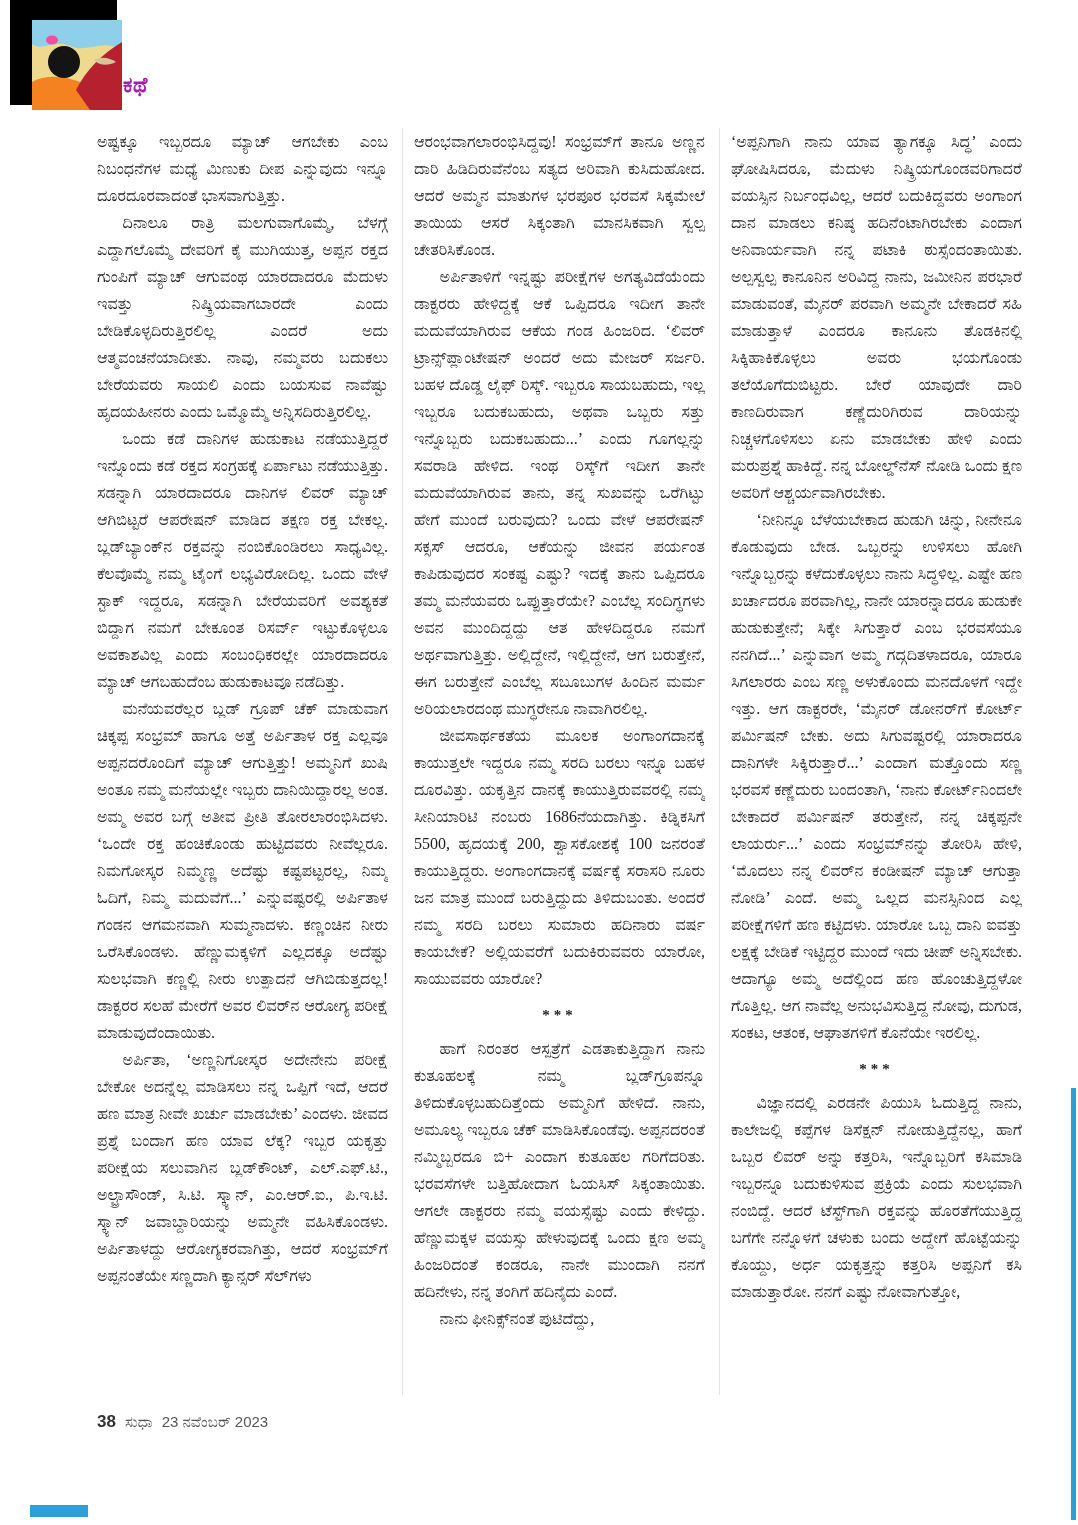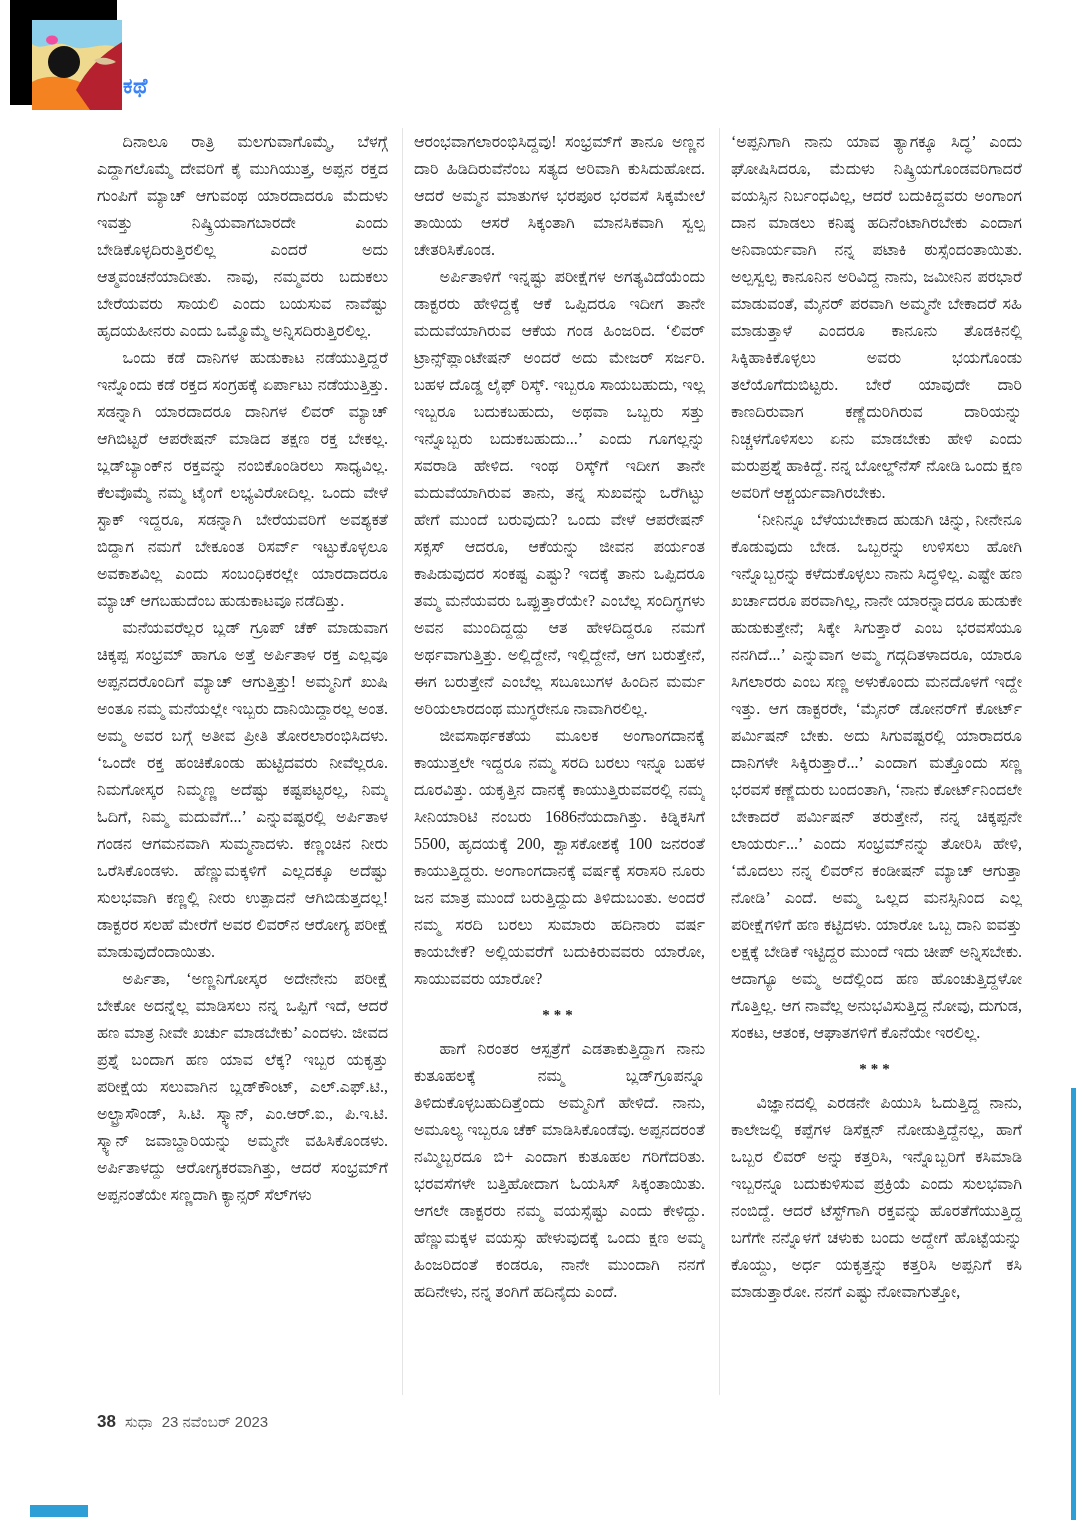--- a/index.html
+++ b/index.html
@@ -11,22 +11,22 @@
     overflow:hidden;
     font-family:"Liberation Serif","DejaVu Serif",serif;
     color:#1c1c1c;
   }
   
   .masthead{position:absolute;left:10px;top:0;width:360px;height:120px;}
   .logo-frame{position:absolute;left:0;top:0;width:107px;height:105px;background:#000;}
   .logo-art{position:absolute;left:22px;top:20px;width:90px;height:90px;display:block;}
   .section-label{
     position:absolute;left:113px;top:74px;
-    font-family:Liberation Sans, sans-serif;
-    font-weight:bold;font-size:21px;color:#3b82f6;letter-spacing:.5px;
+    font-family:Liberation Mono, monospace;
+    font-weight:bold;font-size:21px;color:#a21caf;letter-spacing:.5px;
   }
   
   .columns{
     position:absolute;left:97px;top:128px;right:56px;bottom:130px;
     display:flex;gap:14px;
   }
   .col{
     flex:1 1 0;min-width:0;
     font-size:16px;line-height:27px;
     text-align:justify;text-justify:inter-word;
@@ -69,31 +69,33 @@
       <path d="M90,22 C70,34 54,50 44,70 L58,90 H90 Z" fill="#b5212e"></path>
       <path d="M62,40 C70,36 78,38 84,42 C76,46 68,46 62,40 Z" fill="#d9c49a"></path>
       <circle cx="32" cy="42" r="16" fill="#141414"></circle>
       <ellipse cx="20" cy="20" rx="6" ry="4.5" fill="#f04fa0"></ellipse>
     </svg>
     <div class="section-label">ಕಥೆ</div>
   </div>
 
   <div class="columns">
     <div class="col">
+        <p class="para">ಅಷ್ಟಕ್ಕೂ ಇಬ್ಬರದೂ ಮ್ಯಾಚ್ ಆಗಬೇಕು ಎಂಬ ನಿಬಂಧನೆಗಳ ಮಧ್ಯೆ ಮಿಣುಕು ದೀಪ ಎನ್ನುವುದು ಇನ್ನೂ ದೂರದೂರವಾದಂತೆ ಭಾಸವಾಗುತ್ತಿತ್ತು.</p>
         <p class="para ind">ದಿನಾಲೂ ರಾತ್ರಿ ಮಲಗುವಾಗೊಮ್ಮೆ, ಬೆಳಗ್ಗೆ ಎದ್ದಾಗಲೊಮ್ಮೆ ದೇವರಿಗೆ ಕೈ ಮುಗಿಯುತ್ತ, ಅಪ್ಪನ ರಕ್ತದ ಗುಂಪಿಗೆ ಮ್ಯಾಚ್ ಆಗುವಂಥ ಯಾರದಾದರೂ ಮೆದುಳು ಇವತ್ತು ನಿಷ್ಕ್ರಿಯವಾಗಬಾರದೇ ಎಂದು ಬೇಡಿಕೊಳ್ಳದಿರುತ್ತಿರಲಿಲ್ಲ ಎಂದರೆ ಅದು ಆತ್ಮವಂಚನೆಯಾದೀತು. ನಾವು, ನಮ್ಮವರು ಬದುಕಲು ಬೇರೆಯವರು ಸಾಯಲಿ ಎಂದು ಬಯಸುವ ನಾವೆಷ್ಟು ಹೃದಯಹೀನರು ಎಂದು ಒಮ್ಮೊಮ್ಮೆ ಅನ್ನಿಸದಿರುತ್ತಿರಲಿಲ್ಲ.</p>
         <p class="para ind">ಒಂದು ಕಡೆ ದಾನಿಗಳ ಹುಡುಕಾಟ ನಡೆಯುತ್ತಿದ್ದರೆ ಇನ್ನೊಂದು ಕಡೆ ರಕ್ತದ ಸಂಗ್ರಹಕ್ಕೆ ಏರ್ಪಾಟು ನಡೆಯುತ್ತಿತ್ತು. ಸಡನ್ನಾಗಿ ಯಾರದಾದರೂ ದಾನಿಗಳ ಲಿವರ್ ಮ್ಯಾಚ್ ಆಗಿಬಿಟ್ಟರೆ ಆಪರೇಷನ್ ಮಾಡಿದ ತಕ್ಷಣ ರಕ್ತ ಬೇಕಲ್ಲ. ಬ್ಲಡ್‌ಬ್ಯಾಂಕ್‌ನ ರಕ್ತವನ್ನು ನಂಬಿಕೊಂಡಿರಲು ಸಾಧ್ಯವಿಲ್ಲ. ಕೆಲವೊಮ್ಮೆ ನಮ್ಮ ಟೈಂಗೆ ಲಭ್ಯವಿರೋದಿಲ್ಲ. ಒಂದು ವೇಳೆ ಸ್ಟಾಕ್ ಇದ್ದರೂ, ಸಡನ್ನಾಗಿ ಬೇರೆಯವರಿಗೆ ಅವಶ್ಯಕತೆ ಬಿದ್ದಾಗ ನಮಗೆ ಬೇಕೂಂತ ರಿಸರ್ವ್ ಇಟ್ಟುಕೊಳ್ಳಲೂ ಅವಕಾಶವಿಲ್ಲ ಎಂದು ಸಂಬಂಧಿಕರಲ್ಲೇ ಯಾರದಾದರೂ ಮ್ಯಾಚ್ ಆಗಬಹುದೆಂಬ ಹುಡುಕಾಟವೂ ನಡೆದಿತ್ತು.</p>
         <p class="para ind">ಮನೆಯವರೆಲ್ಲರ ಬ್ಲಡ್ ಗ್ರೂಪ್ ಚೆಕ್ ಮಾಡುವಾಗ ಚಿಕ್ಕಪ್ಪ ಸಂಭ್ರಮ್ ಹಾಗೂ ಅತ್ತೆ ಅರ್ಪಿತಾಳ ರಕ್ತ ಎಲ್ಲವೂ ಅಪ್ಪನದರೊಂದಿಗೆ ಮ್ಯಾಚ್ ಆಗುತ್ತಿತ್ತು! ಅಮ್ಮನಿಗೆ ಖುಷಿ ಅಂತೂ ನಮ್ಮ ಮನೆಯಲ್ಲೇ ಇಬ್ಬರು ದಾನಿಯಿದ್ದಾರಲ್ಲ ಅಂತ. ಅಮ್ಮ ಅವರ ಬಗ್ಗೆ ಅತೀವ ಪ್ರೀತಿ ತೋರಲಾರಂಭಿಸಿದಳು. ‘ಒಂದೇ ರಕ್ತ ಹಂಚಿಕೊಂಡು ಹುಟ್ಟಿದವರು ನೀವೆಲ್ಲರೂ. ನಿಮಗೋಸ್ಕರ ನಿಮ್ಮಣ್ಣ ಅದೆಷ್ಟು ಕಷ್ಟಪಟ್ಟರಲ್ಲ, ನಿಮ್ಮ ಓದಿಗೆ, ನಿಮ್ಮ ಮದುವೆಗೆ...’ ಎನ್ನುವಷ್ಟರಲ್ಲಿ ಅರ್ಪಿತಾಳ ಗಂಡನ ಆಗಮನವಾಗಿ ಸುಮ್ಮನಾದಳು. ಕಣ್ಣಂಚಿನ ನೀರು ಒರೆಸಿಕೊಂಡಳು. ಹೆಣ್ಣುಮಕ್ಕಳಿಗೆ ಎಲ್ಲದಕ್ಕೂ ಅದೆಷ್ಟು ಸುಲಭವಾಗಿ ಕಣ್ಣಲ್ಲಿ ನೀರು ಉತ್ಪಾದನೆ ಆಗಿಬಿಡುತ್ತದಲ್ಲ! ಡಾಕ್ಟರರ ಸಲಹೆ ಮೇರೆಗೆ ಅವರ ಲಿವರ್‌ನ ಆರೋಗ್ಯ ಪರೀಕ್ಷೆ ಮಾಡುವುದೆಂದಾಯಿತು.</p>
         <p class="para ind">ಅರ್ಪಿತಾ, ‘ಅಣ್ಣನಿಗೋಸ್ಕರ ಅದೇನೇನು ಪರೀಕ್ಷೆ ಬೇಕೋ ಅದನ್ನೆಲ್ಲ ಮಾಡಿಸಲು ನನ್ನ ಒಪ್ಪಿಗೆ ಇದೆ, ಆದರೆ ಹಣ ಮಾತ್ರ ನೀವೇ ಖರ್ಚು ಮಾಡಬೇಕು’ ಎಂದಳು. ಜೀವದ ಪ್ರಶ್ನೆ ಬಂದಾಗ ಹಣ ಯಾವ ಲೆಕ್ಕ? ಇಬ್ಬರ ಯಕೃತ್ತು ಪರೀಕ್ಷೆಯ ಸಲುವಾಗಿನ ಬ್ಲಡ್‌ಕೌಂಟ್, ಎಲ್.ಎಫ್.ಟಿ., ಅಲ್ಟ್ರಾಸೌಂಡ್, ಸಿ.ಟಿ. ಸ್ಕ್ಯಾನ್, ಎಂ.ಆರ್.ಐ., ಪಿ.ಇ.ಟಿ. ಸ್ಕ್ಯಾನ್ ಜವಾಬ್ದಾರಿಯನ್ನು ಅಮ್ಮನೇ ವಹಿಸಿಕೊಂಡಳು. ಅರ್ಪಿತಾಳದ್ದು ಆರೋಗ್ಯಕರವಾಗಿತ್ತು, ಆದರೆ ಸಂಭ್ರಮ್‌ಗೆ ಅಪ್ಪನಂತೆಯೇ ಸಣ್ಣದಾಗಿ ಕ್ಯಾನ್ಸರ್ ಸೆಲ್‌ಗಳು</p>
       </div>
     <div class="col">
         <p class="para">ಆರಂಭವಾಗಲಾರಂಭಿಸಿದ್ದವು! ಸಂಭ್ರಮ್‌ಗೆ ತಾನೂ ಅಣ್ಣನ ದಾರಿ ಹಿಡಿದಿರುವೆನೆಂಬ ಸತ್ಯದ ಅರಿವಾಗಿ ಕುಸಿದುಹೋದ. ಆದರೆ ಅಮ್ಮನ ಮಾತುಗಳ ಭರಪೂರ ಭರವಸೆ ಸಿಕ್ಕಮೇಲೆ ತಾಯಿಯ ಆಸರೆ ಸಿಕ್ಕಂತಾಗಿ ಮಾನಸಿಕವಾಗಿ ಸ್ವಲ್ಪ ಚೇತರಿಸಿಕೊಂಡ.</p>
         <p class="para ind">ಅರ್ಪಿತಾಳಿಗೆ ಇನ್ನಷ್ಟು ಪರೀಕ್ಷೆಗಳ ಅಗತ್ಯವಿದೆಯೆಂದು ಡಾಕ್ಟರರು ಹೇಳಿದ್ದಕ್ಕೆ ಆಕೆ ಒಪ್ಪಿದರೂ ಇದೀಗ ತಾನೇ ಮದುವೆಯಾಗಿರುವ ಆಕೆಯ ಗಂಡ ಹಿಂಜರಿದ. ‘ಲಿವರ್ ಟ್ರಾನ್ಸ್‌ಪ್ಲಾಂಟೇಷನ್ ಅಂದರೆ ಅದು ಮೇಜರ್ ಸರ್ಜರಿ. ಬಹಳ ದೊಡ್ಡ ಲೈಫ್ ರಿಸ್ಕ್. ಇಬ್ಬರೂ ಸಾಯಬಹುದು, ಇಲ್ಲ ಇಬ್ಬರೂ ಬದುಕಬಹುದು, ಅಥವಾ ಒಬ್ಬರು ಸತ್ತು ಇನ್ನೊಬ್ಬರು ಬದುಕಬಹುದು...’ ಎಂದು ಗೂಗಲ್ಲನ್ನು ಸವರಾಡಿ ಹೇಳಿದ. ಇಂಥ ರಿಸ್ಕ್‌ಗೆ ಇದೀಗ ತಾನೇ ಮದುವೆಯಾಗಿರುವ ತಾನು, ತನ್ನ ಸುಖವನ್ನು ಒರೆಗಿಟ್ಟು ಹೇಗೆ ಮುಂದೆ ಬರುವುದು? ಒಂದು ವೇಳೆ ಆಪರೇಷನ್ ಸಕ್ಸಸ್ ಆದರೂ, ಆಕೆಯನ್ನು ಜೀವನ ಪರ್ಯಂತ ಕಾಪಿಡುವುದರ ಸಂಕಷ್ಟ ಎಷ್ಟು? ಇದಕ್ಕೆ ತಾನು ಒಪ್ಪಿದರೂ ತಮ್ಮ ಮನೆಯವರು ಒಪ್ಪುತ್ತಾರೆಯೇ? ಎಂಬೆಲ್ಲ ಸಂದಿಗ್ಧಗಳು ಅವನ ಮುಂದಿದ್ದದ್ದು ಆತ ಹೇಳದಿದ್ದರೂ ನಮಗೆ ಅರ್ಥವಾಗುತ್ತಿತ್ತು. ಅಲ್ಲಿದ್ದೇನೆ, ಇಲ್ಲಿದ್ದೇನೆ, ಆಗ ಬರುತ್ತೇನೆ, ಈಗ ಬರುತ್ತೇನೆ ಎಂಬೆಲ್ಲ ಸಬೂಬುಗಳ ಹಿಂದಿನ ಮರ್ಮ ಅರಿಯಲಾರದಂಥ ಮುಗ್ಧರೇನೂ ನಾವಾಗಿರಲಿಲ್ಲ.</p>
         <p class="para ind">ಜೀವಸಾರ್ಥಕತೆಯ ಮೂಲಕ ಅಂಗಾಂಗದಾನಕ್ಕೆ ಕಾಯುತ್ತಲೇ ಇದ್ದರೂ ನಮ್ಮ ಸರದಿ ಬರಲು ಇನ್ನೂ ಬಹಳ ದೂರವಿತ್ತು. ಯಕೃತ್ತಿನ ದಾನಕ್ಕೆ ಕಾಯುತ್ತಿರುವವರಲ್ಲಿ ನಮ್ಮ ಸೀನಿಯಾರಿಟಿ ನಂಬರು 1686ನೆಯದಾಗಿತ್ತು. ಕಿಡ್ನಿಕಸಿಗೆ 5500, ಹೃದಯಕ್ಕೆ 200, ಶ್ವಾಸಕೋಶಕ್ಕೆ 100 ಜನರಂತೆ ಕಾಯುತ್ತಿದ್ದರು. ಅಂಗಾಂಗದಾನಕ್ಕೆ ವರ್ಷಕ್ಕೆ ಸರಾಸರಿ ನೂರು ಜನ ಮಾತ್ರ ಮುಂದೆ ಬರುತ್ತಿದ್ದುದು ತಿಳಿದುಬಂತು. ಅಂದರೆ ನಮ್ಮ ಸರದಿ ಬರಲು ಸುಮಾರು ಹದಿನಾರು ವರ್ಷ ಕಾಯಬೇಕೆ? ಅಲ್ಲಿಯವರೆಗೆ ಬದುಕಿರುವವರು ಯಾರೋ, ಸಾಯುವವರು ಯಾರೋ?</p>
         <div class="sep">***</div>
         <p class="para ind">ಹಾಗೆ ನಿರಂತರ ಆಸ್ಪತ್ರೆಗೆ ಎಡತಾಕುತ್ತಿದ್ದಾಗ ನಾನು ಕುತೂಹಲಕ್ಕೆ ನಮ್ಮ ಬ್ಲಡ್‌ಗ್ರೂಪನ್ನೂ ತಿಳಿದುಕೊಳ್ಳಬಹುದಿತ್ತೆಂದು ಅಮ್ಮನಿಗೆ ಹೇಳಿದೆ. ನಾನು, ಅಮೂಲ್ಯ ಇಬ್ಬರೂ ಚೆಕ್ ಮಾಡಿಸಿಕೊಂಡೆವು. ಅಪ್ಪನದರಂತೆ ನಮ್ಮಿಬ್ಬರದೂ ಬಿ+ ಎಂದಾಗ ಕುತೂಹಲ ಗರಿಗೆದರಿತು. ಭರವಸೆಗಳೇ ಬತ್ತಿಹೋದಾಗ ಓಯಸಿಸ್ ಸಿಕ್ಕಂತಾಯಿತು. ಆಗಲೇ ಡಾಕ್ಟರರು ನಮ್ಮ ವಯಸ್ಸೆಷ್ಟು ಎಂದು ಕೇಳಿದ್ದು. ಹೆಣ್ಣುಮಕ್ಕಳ ವಯಸ್ಸು ಹೇಳುವುದಕ್ಕೆ ಒಂದು ಕ್ಷಣ ಅಮ್ಮ ಹಿಂಜರಿದಂತೆ ಕಂಡರೂ, ನಾನೇ ಮುಂದಾಗಿ ನನಗೆ ಹದಿನೇಳು, ನನ್ನ ತಂಗಿಗೆ ಹದಿನೈದು ಎಂದೆ.</p>
+        <p class="para ind">ನಾನು ಫೀನಿಕ್ಸ್‌ನಂತೆ ಪುಟಿದೆದ್ದು,</p>
       </div>
     <div class="col">
         <p class="para">‘ಅಪ್ಪನಿಗಾಗಿ ನಾನು ಯಾವ ತ್ಯಾಗಕ್ಕೂ ಸಿದ್ಧ’ ಎಂದು ಘೋಷಿಸಿದರೂ, ಮೆದುಳು ನಿಷ್ಕ್ರಿಯಗೊಂಡವರಿಗಾದರೆ ವಯಸ್ಸಿನ ನಿರ್ಬಂಧವಿಲ್ಲ, ಆದರೆ ಬದುಕಿದ್ದವರು ಅಂಗಾಂಗ ದಾನ ಮಾಡಲು ಕನಿಷ್ಠ ಹದಿನೆಂಟಾಗಿರಬೇಕು ಎಂದಾಗ ಅನಿವಾರ್ಯವಾಗಿ ನನ್ನ ಪಟಾಕಿ ಠುಸ್ಸೆಂದಂತಾಯಿತು. ಅಲ್ಪಸ್ವಲ್ಪ ಕಾನೂನಿನ ಅರಿವಿದ್ದ ನಾನು, ಜಮೀನಿನ ಪರಭಾರೆ ಮಾಡುವಂತೆ, ಮೈನರ್ ಪರವಾಗಿ ಅಮ್ಮನೇ ಬೇಕಾದರೆ ಸಹಿ ಮಾಡುತ್ತಾಳೆ ಎಂದರೂ ಕಾನೂನು ತೊಡಕಿನಲ್ಲಿ ಸಿಕ್ಕಿಹಾಕಿಕೊಳ್ಳಲು ಅವರು ಭಯಗೊಂಡು ತಲೆಯೊಗೆದುಬಿಟ್ಟರು. ಬೇರೆ ಯಾವುದೇ ದಾರಿ ಕಾಣದಿರುವಾಗ ಕಣ್ಣೆದುರಿಗಿರುವ ದಾರಿಯನ್ನು ನಿಚ್ಚಳಗೊಳಿಸಲು ಏನು ಮಾಡಬೇಕು ಹೇಳಿ ಎಂದು ಮರುಪ್ರಶ್ನೆ ಹಾಕಿದ್ದೆ. ನನ್ನ ಬೋಲ್ಡ್‌ನೆಸ್ ನೋಡಿ ಒಂದು ಕ್ಷಣ ಅವರಿಗೆ ಆಶ್ಚರ್ಯವಾಗಿರಬೇಕು.</p>
         <p class="para ind">‘ನೀನಿನ್ನೂ ಬೆಳೆಯಬೇಕಾದ ಹುಡುಗಿ ಚಿನ್ನು, ನೀನೇನೂ ಕೊಡುವುದು ಬೇಡ. ಒಬ್ಬರನ್ನು ಉಳಿಸಲು ಹೋಗಿ ಇನ್ನೊಬ್ಬರನ್ನು ಕಳೆದುಕೊಳ್ಳಲು ನಾನು ಸಿದ್ಧಳಿಲ್ಲ. ಎಷ್ಟೇ ಹಣ ಖರ್ಚಾದರೂ ಪರವಾಗಿಲ್ಲ, ನಾನೇ ಯಾರನ್ನಾದರೂ ಹುಡುಕೇ ಹುಡುಕುತ್ತೇನೆ; ಸಿಕ್ಕೇ ಸಿಗುತ್ತಾರೆ ಎಂಬ ಭರವಸೆಯೂ ನನಗಿದೆ...’ ಎನ್ನುವಾಗ ಅಮ್ಮ ಗದ್ಗದಿತಳಾದರೂ, ಯಾರೂ ಸಿಗಲಾರರು ಎಂಬ ಸಣ್ಣ ಅಳುಕೊಂದು ಮನದೊಳಗೆ ಇದ್ದೇ ಇತ್ತು. ಆಗ ಡಾಕ್ಟರರೇ, ‘ಮೈನರ್ ಡೋನರ್‌ಗೆ ಕೋರ್ಟ್ ಪರ್ಮಿಷನ್ ಬೇಕು. ಅದು ಸಿಗುವಷ್ಟರಲ್ಲಿ ಯಾರಾದರೂ ದಾನಿಗಳೇ ಸಿಕ್ಕಿರುತ್ತಾರೆ...’ ಎಂದಾಗ ಮತ್ತೊಂದು ಸಣ್ಣ ಭರವಸೆ ಕಣ್ಣೆದುರು ಬಂದಂತಾಗಿ, ‘ನಾನು ಕೋರ್ಟ್‌ನಿಂದಲೇ ಬೇಕಾದರೆ ಪರ್ಮಿಷನ್ ತರುತ್ತೇನೆ, ನನ್ನ ಚಿಕ್ಕಪ್ಪನೇ ಲಾಯರ್ರು...’ ಎಂದು ಸಂಭ್ರಮ್‌ನನ್ನು ತೋರಿಸಿ ಹೇಳಿ, ‘ಮೊದಲು ನನ್ನ ಲಿವರ್‌ನ ಕಂಡೀಷನ್ ಮ್ಯಾಚ್ ಆಗುತ್ತಾ ನೋಡಿ’ ಎಂದೆ. ಅಮ್ಮ ಒಲ್ಲದ ಮನಸ್ಸಿನಿಂದ ಎಲ್ಲ ಪರೀಕ್ಷೆಗಳಿಗೆ ಹಣ ಕಟ್ಟಿದಳು. ಯಾರೋ ಒಬ್ಬ ದಾನಿ ಐವತ್ತು ಲಕ್ಷಕ್ಕೆ ಬೇಡಿಕೆ ಇಟ್ಟಿದ್ದರ ಮುಂದೆ ಇದು ಚೀಪ್ ಅನ್ನಿಸಬೇಕು. ಆದಾಗ್ಯೂ ಅಮ್ಮ ಅದೆಲ್ಲಿಂದ ಹಣ ಹೊಂಚುತ್ತಿದ್ದಳೋ ಗೊತ್ತಿಲ್ಲ. ಆಗ ನಾವೆಲ್ಲ ಅನುಭವಿಸುತ್ತಿದ್ದ ನೋವು, ದುಗುಡ, ಸಂಕಟ, ಆತಂಕ, ಆಘಾತಗಳಿಗೆ ಕೊನೆಯೇ ಇರಲಿಲ್ಲ.</p>
         <div class="sep">***</div>
         <p class="para ind">ವಿಜ್ಞಾನದಲ್ಲಿ ಎರಡನೇ ಪಿಯುಸಿ ಓದುತ್ತಿದ್ದ ನಾನು, ಕಾಲೇಜಲ್ಲಿ ಕಪ್ಪೆಗಳ ಡಿಸೆಕ್ಷನ್ ನೋಡುತ್ತಿದ್ದೆನಲ್ಲ, ಹಾಗೆ ಒಬ್ಬರ ಲಿವರ್ ಅನ್ನು ಕತ್ತರಿಸಿ, ಇನ್ನೊಬ್ಬರಿಗೆ ಕಸಿಮಾಡಿ ಇಬ್ಬರನ್ನೂ ಬದುಕುಳಿಸುವ ಪ್ರಕ್ರಿಯೆ ಎಂದು ಸುಲಭವಾಗಿ ನಂಬಿದ್ದೆ. ಆದರೆ ಟೆಸ್ಟ್‌ಗಾಗಿ ರಕ್ತವನ್ನು ಹೊರತೆಗೆಯುತ್ತಿದ್ದ ಬಗೆಗೇ ನನ್ನೊಳಗೆ ಚಳುಕು ಬಂದು ಅದ್ದೇಗೆ ಹೊಟ್ಟೆಯನ್ನು ಕೊಯ್ದು, ಅರ್ಧ ಯಕೃತ್ತನ್ನು ಕತ್ತರಿಸಿ ಅಪ್ಪನಿಗೆ ಕಸಿ ಮಾಡುತ್ತಾರೋ. ನನಗೆ ಎಷ್ಟು ನೋವಾಗುತ್ತೋ,</p>
       </div>
   </div>
 
   <div class="footer">

